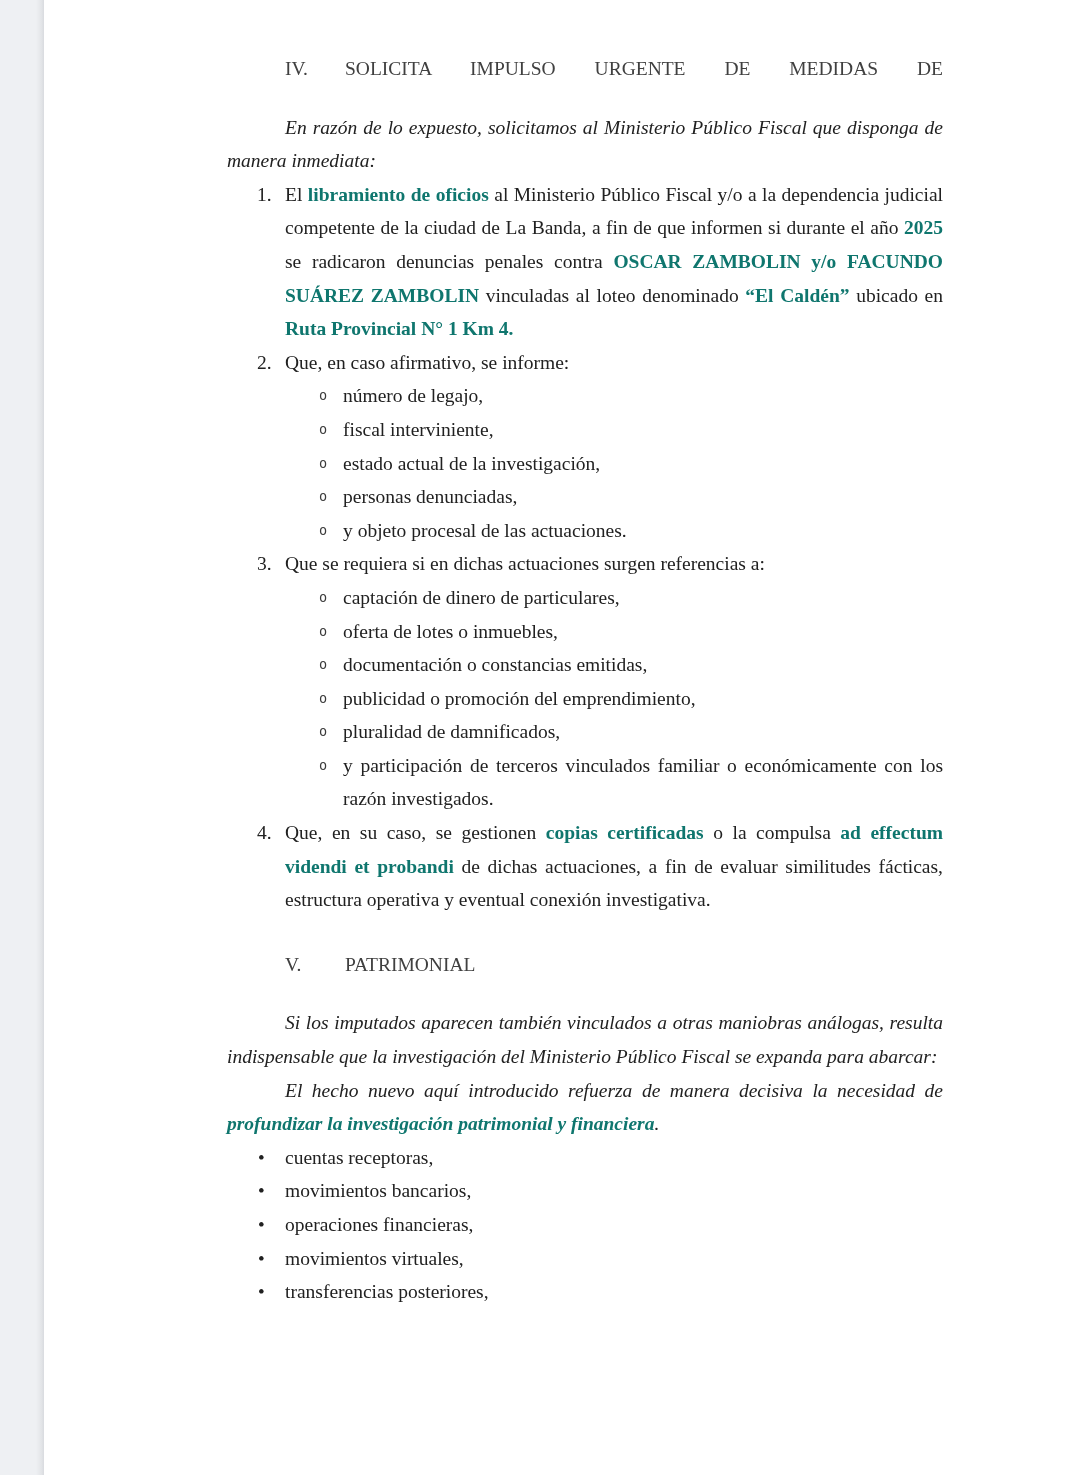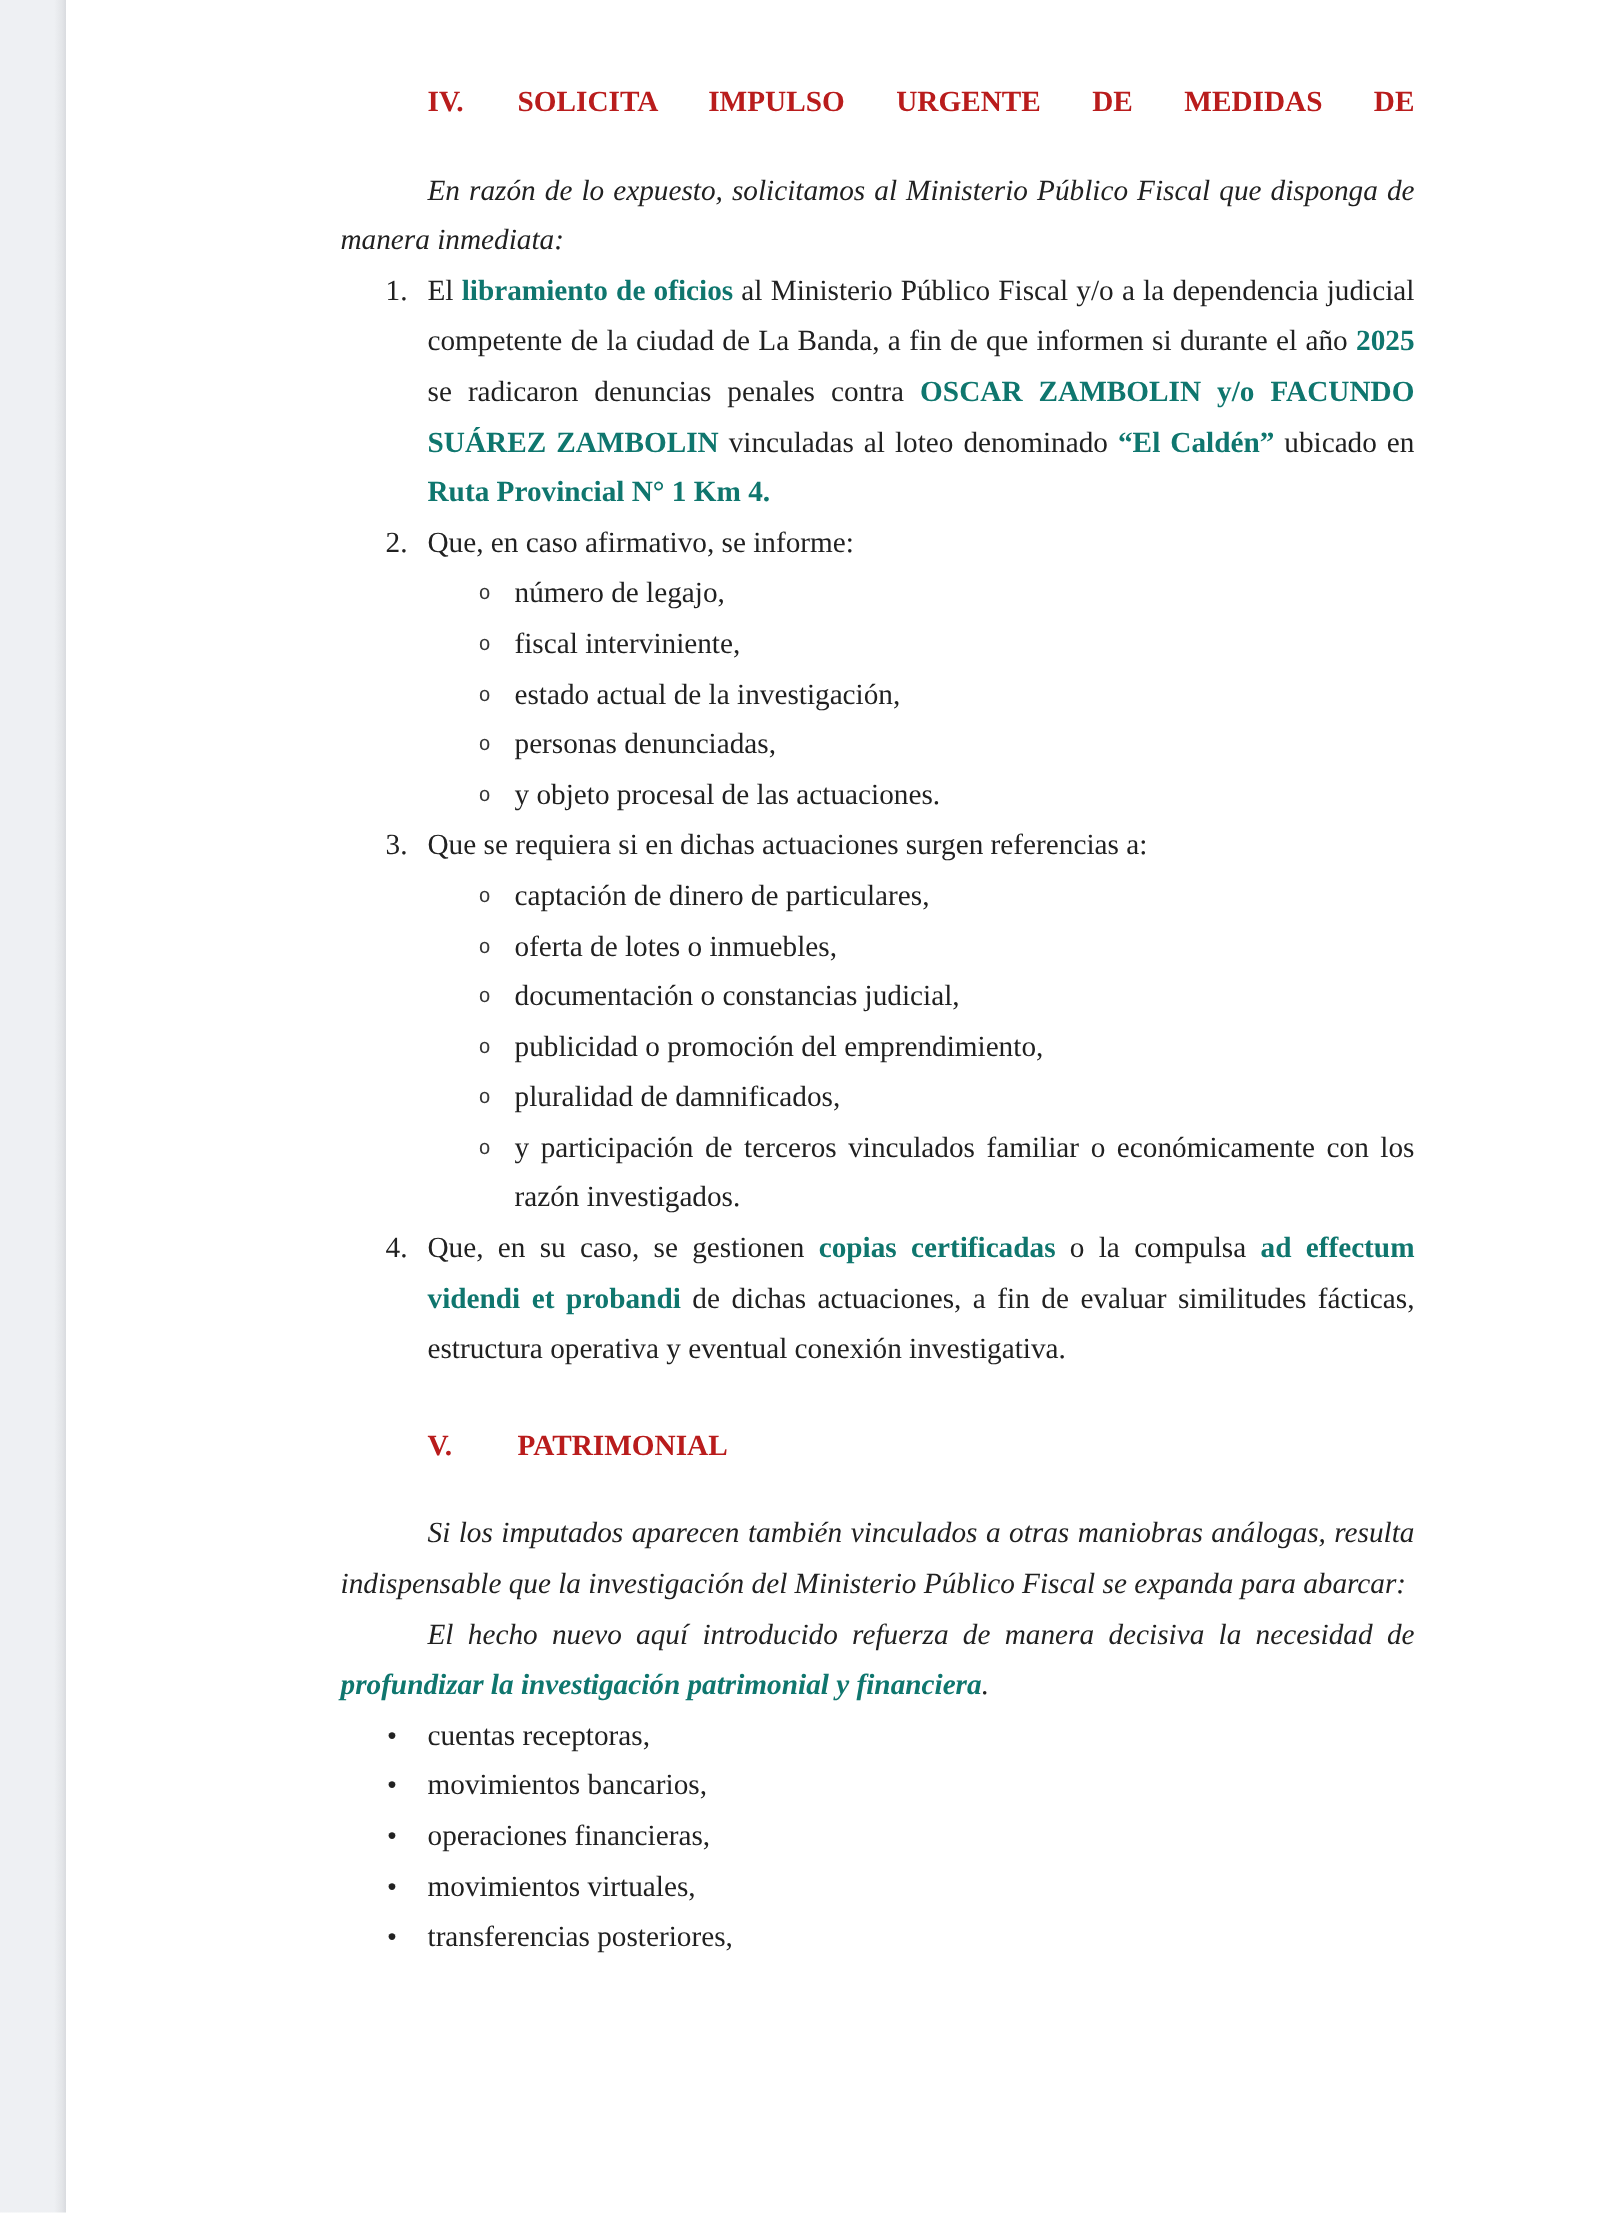--- a/index.html
+++ b/index.html
@@ -20,21 +20,21 @@
     position: absolute; left: 44px; top: 0; right: 0; bottom: 0;
     background: #ffffff;
   }
   .doc {
     position: absolute; left: 183px; top: 52px; width: 716px;
     font-size: 19.5px;
     line-height: 33.6px;
     text-align: justify;
   }
   
-  .heading { font-weight: bold; position: relative; padding-left: 118px; color: #b91c1c; }
+  .heading { font-weight: normal; position: relative; padding-left: 118px; color: #404040; }
   .heading .numeral { position: absolute; left: 58px; top: 0; }
   .heading .line1 { display: block; text-align: justify; text-align-last: justify; }
   .heading .line2 { display: block; text-align: left; }
   .gap-after { margin-bottom: 25px; }
   .gap-before { margin-top: 31px; }
 
   .para { margin: 0; text-indent: 58px; font-style: italic; }
 
   .num-item { position: relative; padding-left: 58px; }
   .num-item .n { position: absolute; left: 30px; top: 0; }
@@ -103,21 +103,21 @@
     <div class="sub-item">
       <span class="m">o</span>
       <span>captación de dinero de particulares,</span>
     </div>
     <div class="sub-item">
       <span class="m">o</span>
       <span>oferta de lotes o inmuebles,</span>
     </div>
     <div class="sub-item">
       <span class="m">o</span>
-      <span>documentación o constancias judicial,</span>
+      <span>documentación o constancias emitidas,</span>
     </div>
     <div class="sub-item">
       <span class="m">o</span>
       <span>publicidad o promoción del emprendimiento,</span>
     </div>
     <div class="sub-item">
       <span class="m">o</span>
       <span>pluralidad de damnificados,</span>
     </div>
     <div class="sub-item">

